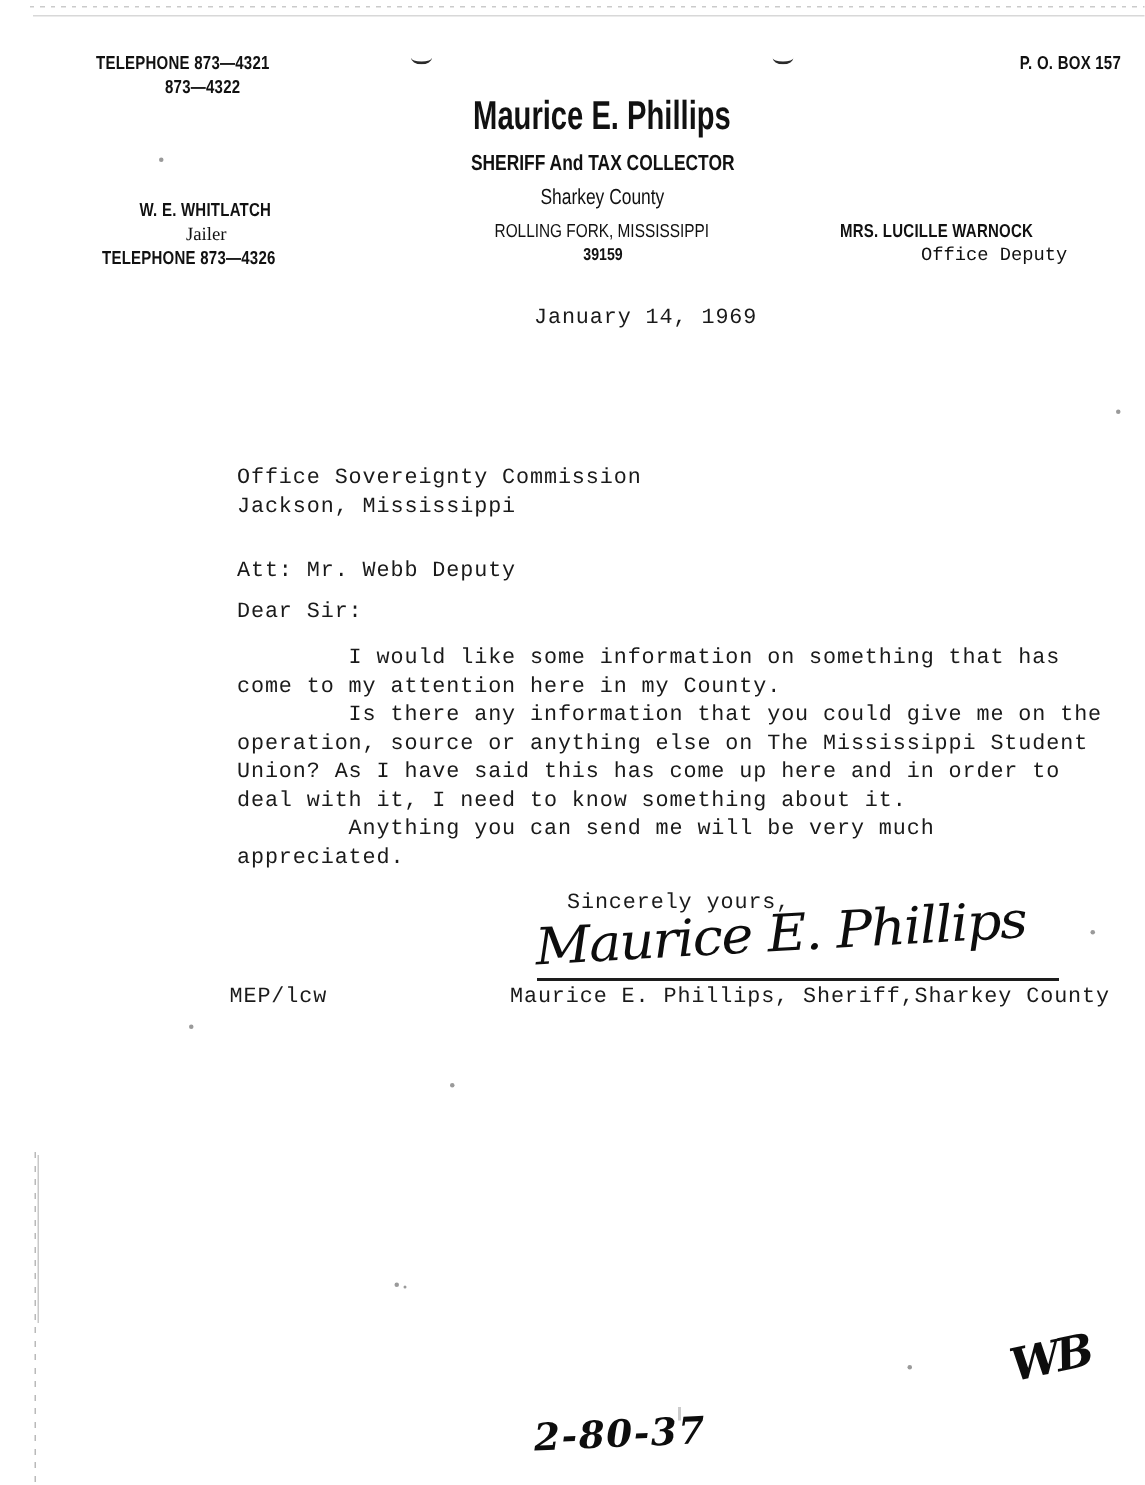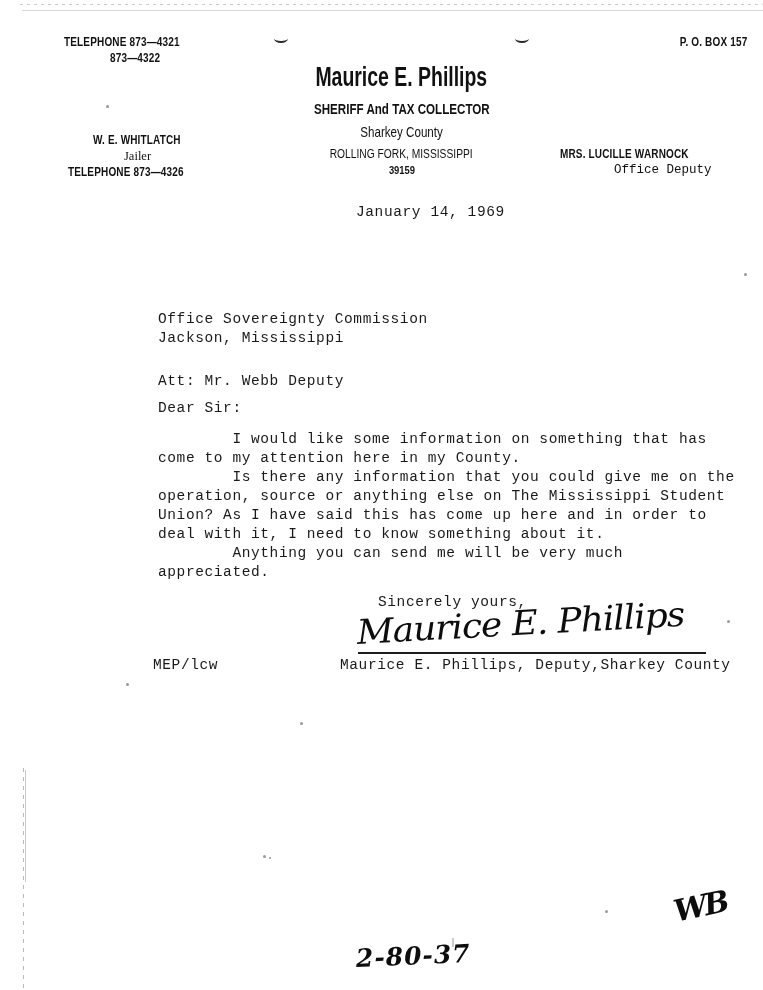--- a/index.html
+++ b/index.html
@@ -264,21 +264,21 @@
 deal with it, I need to know something about it.
         Anything you can send me will be very much
 appreciated.</div>
 
   <div class="tw closing">Sincerely yours,</div>
 
   <div class="hand signature">Maurice E. Phillips</div>
 
   <div class="sig-rule"></div>
 
-  <div class="tw sig-name">Maurice E. Phillips, Deputy,Sharkey County</div>
+  <div class="tw sig-name">Maurice E. Phillips, Sheriff,Sharkey County</div>
 
   <div class="tw initials">MEP/lcw</div>
 
   <div class="hand initial-mark">WB</div>
 
   <div class="hand archive-num">2-80-37</div>
 
 </div>
 
 </body></html>

